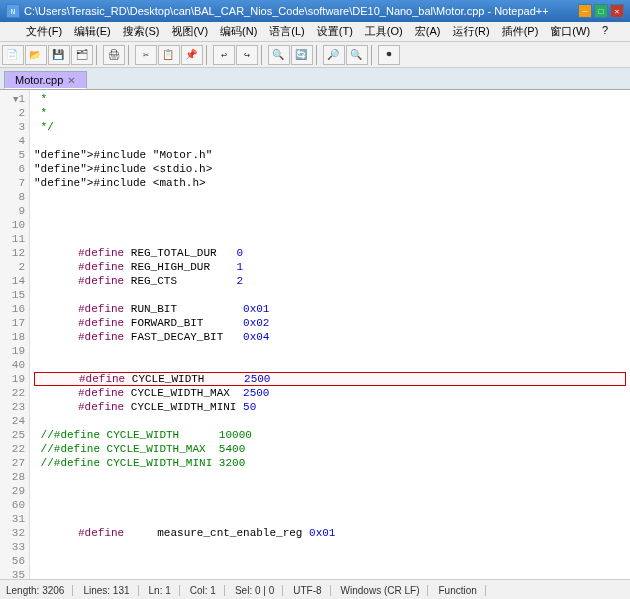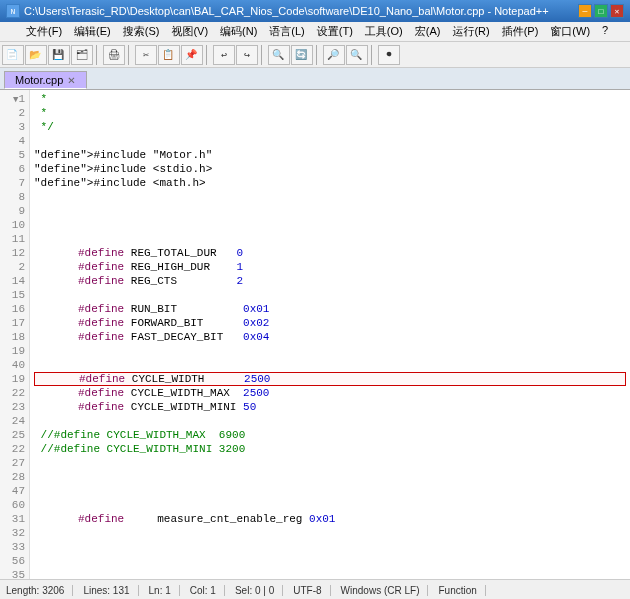--- a/index.html
+++ b/index.html
@@ -313,21 +313,21 @@
       <span class="line-num">19</span>
       <span class="line-num">40</span>
       <span class="line-num">19</span>
       <span class="line-num">22</span>
       <span class="line-num">23</span>
       <span class="line-num">24</span>
       <span class="line-num">25</span>
       <span class="line-num">22</span>
       <span class="line-num">27</span>
       <span class="line-num">28</span>
-      <span class="line-num">47</span>
+      <span class="line-num">29</span>
       <span class="line-num">60</span>
       <span class="line-num">31</span>
       <span class="line-num">32</span>
       <span class="line-num">33</span>
       <span class="line-num">56</span>
       <span class="line-num">35</span>
     </div>
 
   <div class="code-area" id="code-area">
       <div class="code-line"><span class="comment"> * </span></div>
@@ -347,21 +347,22 @@
       <div class="code-line"></div>
       <div class="code-line"> <span class="define">#define</span> RUN_BIT          <span class="num">0x01</span></div>
       <div class="code-line"> <span class="define">#define</span> FORWARD_BIT      <span class="num">0x02</span></div>
       <div class="code-line"> <span class="define">#define</span> FAST_DECAY_BIT   <span class="num">0x04</span></div>
       <div class="code-line"></div>
       <div class="code-line"></div>
       <div class="code-line boxed"> <span class="define">#define</span> CYCLE_WIDTH      <span class="num">2500</span></div>
       <div class="code-line"> <span class="define">#define</span> CYCLE_WIDTH_MAX  <span class="num">2500</span></div>
       <div class="code-line"> <span class="define">#define</span> CYCLE_WIDTH_MINI <span class="num">50</span></div>
       <div class="code-line"></div>
-      <div class="code-line"><span class="comment"> //#define CYCLE_WIDTH_MAX  6900</span></div>
+      <div class="code-line"><span class="comment"> //#define CYCLE_WIDTH      10000</span></div>
+      <div class="code-line"><span class="comment"> //#define CYCLE_WIDTH_MAX  5400</span></div>
       <div class="code-line"><span class="comment"> //#define CYCLE_WIDTH_MINI 3200</span></div>
       <div class="code-line"></div>
       <div class="code-line"></div>
       <div class="code-line"></div>
       <div class="code-line"></div>
       <div class="code-line"> <span class="define">#define</span>     measure_cnt_enable_reg <span class="num">0x01</span></div>
     </div>
 </div>
 
 <div class="status-bar">

